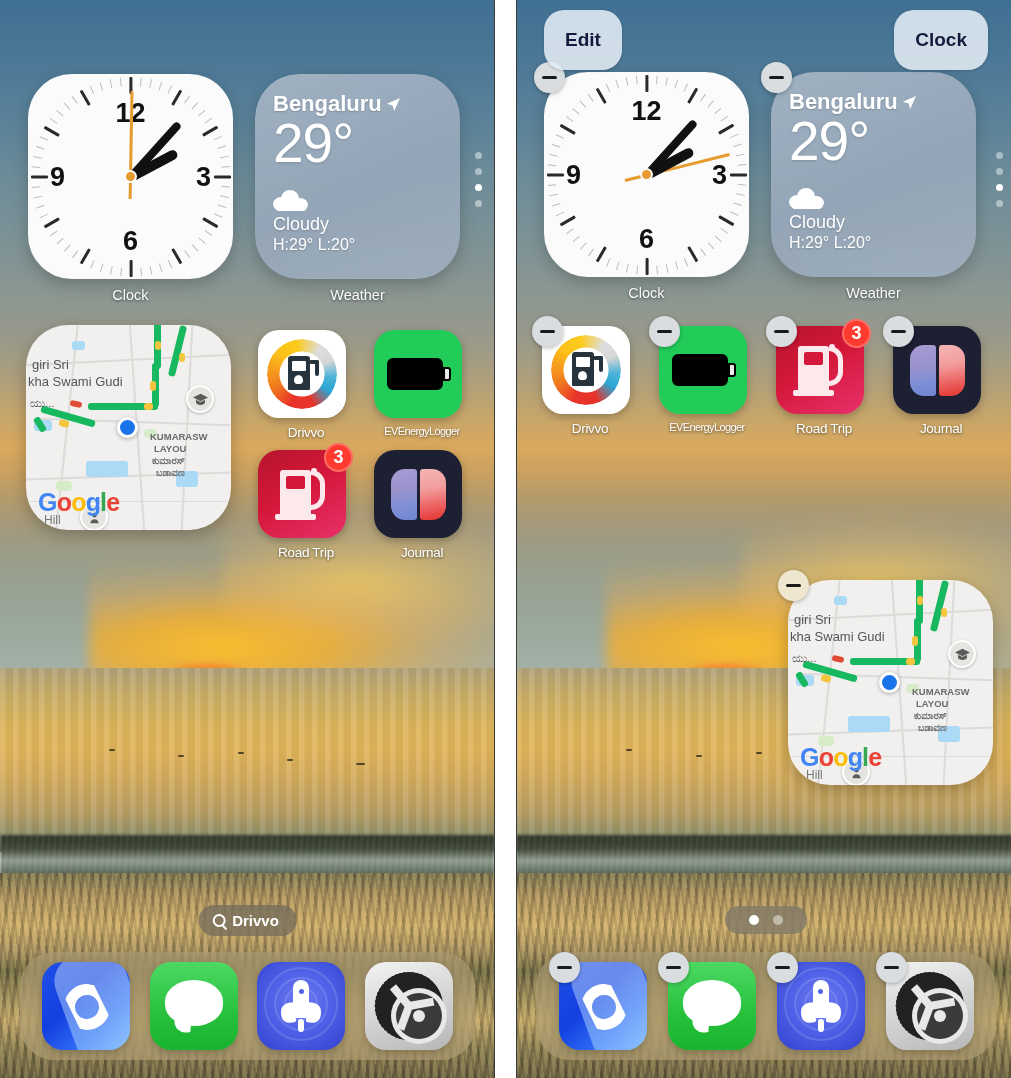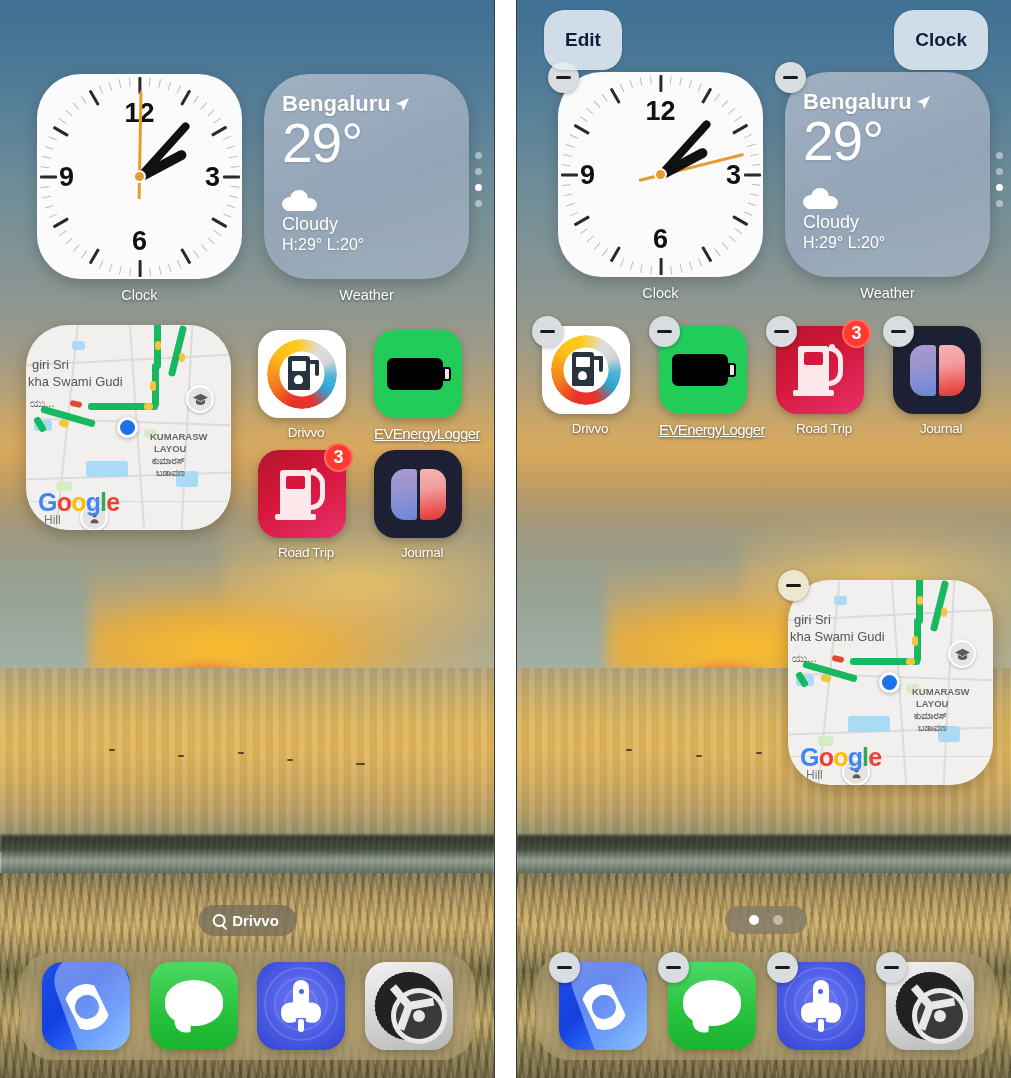--- a/index.html
+++ b/index.html
@@ -145,21 +145,21 @@
     font-size:19px; font-weight:700;
     border-radius:20px; padding:19px 21px;
     border:none; cursor:pointer;
     box-shadow:0 1px 3px rgba(0,0,0,.18);
     font-family:"Liberation Sans", sans-serif;
   }
 
   
   .home { position:absolute; inset:0; z-index:20; }
 
-  .widget-row { position:absolute; top:74px; left:28px; right:26px; display:flex; gap:22px;justify-content:flex-end; }
+  .widget-row { position:absolute; top:74px; left:28px; right:26px; display:flex; gap:22px; }
   .widget-cell { width:205px; }
   .widget-box {
     position:relative; width:205px; height:205px;
     border-radius:44px; overflow:hidden;
     box-shadow:0 5px 16px rgba(0,0,0,.22);
   }
   .widget-label {
     margin-top:8px; text-align:center; color:#fff; font-size:14.5px;
     text-shadow:0 1px 3px rgba(0,0,0,.55);
   }
@@ -216,21 +216,21 @@
   .icon-cell { position:absolute; width:96px; }
   .app-icon {
     position:relative; width:88px; height:88px; border-radius:21px;
     overflow:hidden; box-shadow:0 3px 9px rgba(0,0,0,.25);
   }
   .icon-label {
     margin-top:7px; text-align:center; color:#fff; font-size:13.5px;
     white-space:nowrap; text-shadow:0 1px 3px rgba(0,0,0,.6);
     letter-spacing:-.3px;
   }
-  .icon-label.wide { font-size:15px; letter-spacing:-.6px;text-decoration:underline; }
+  .icon-label.wide { font-size:11px; letter-spacing:-.6px; }
 
   
   .map-widget { position:absolute; width:205px; height:205px; border-radius:42px; overflow:hidden; box-shadow:0 5px 16px rgba(0,0,0,.25); }
   .map-bg { position:absolute; inset:0; background:#f1f0ee; }
   .map-road { position:absolute; background:#dcdbd9; }
   .map-water { position:absolute; background:#aadaf5; border-radius:3px; }
   .map-green { position:absolute; background:#d6ebc8; border-radius:4px; }
   .map-hwy { position:absolute; background:#18b860; border-radius:3px; }
   .map-hwy.amber { background:#f5c53d; }
   .map-hwy.red { background:#e04a35; }

